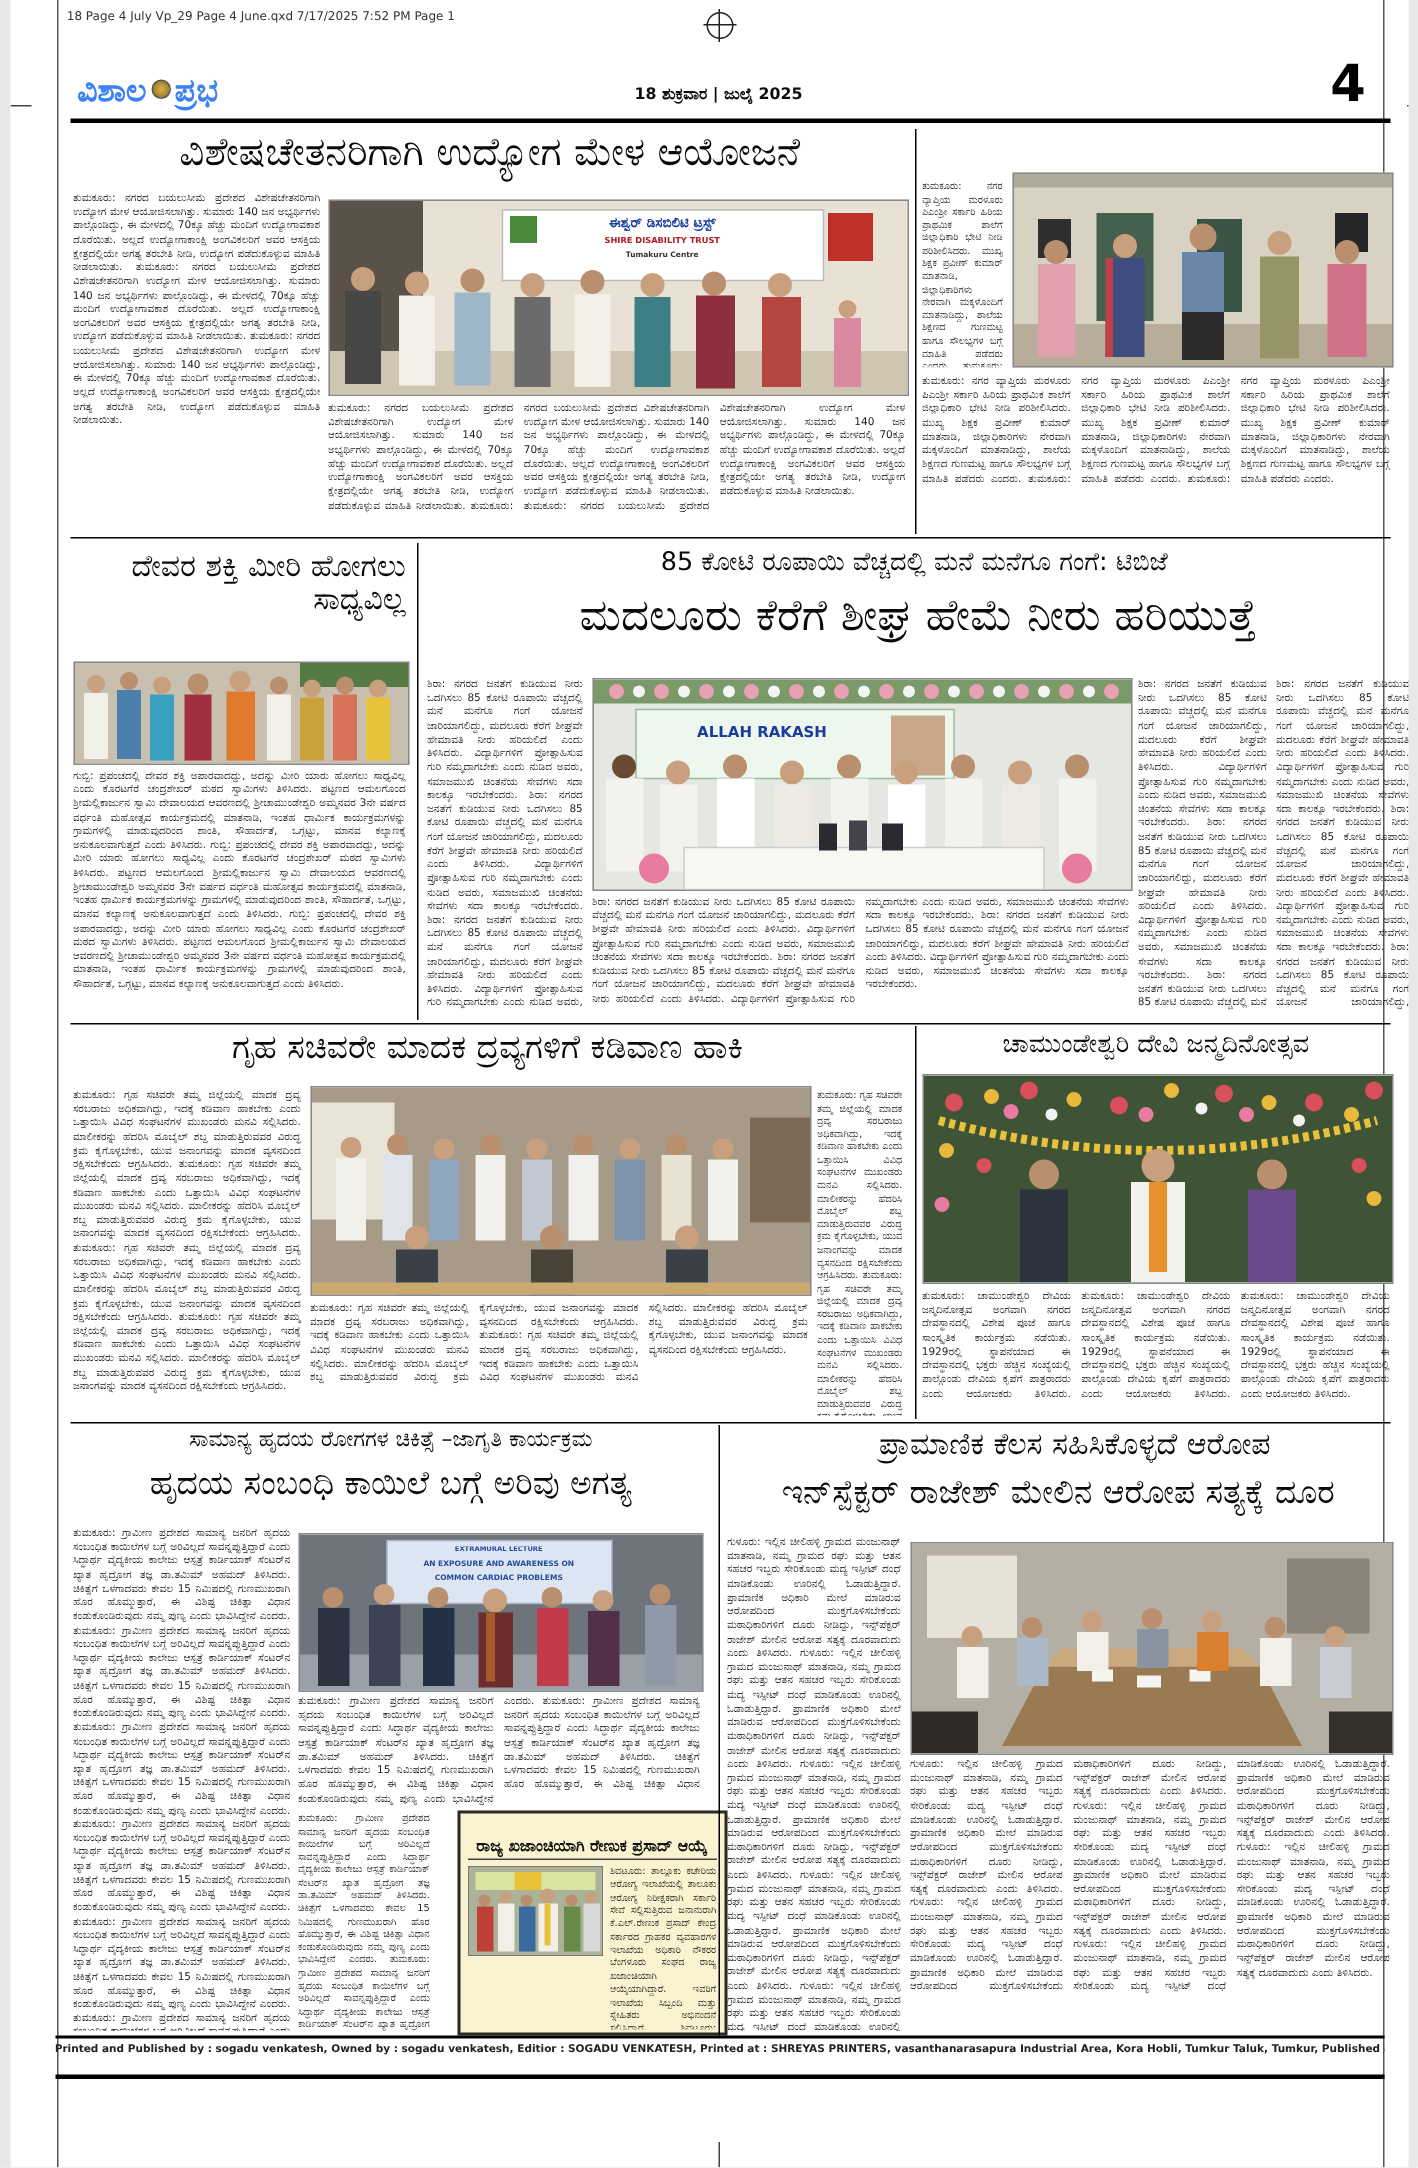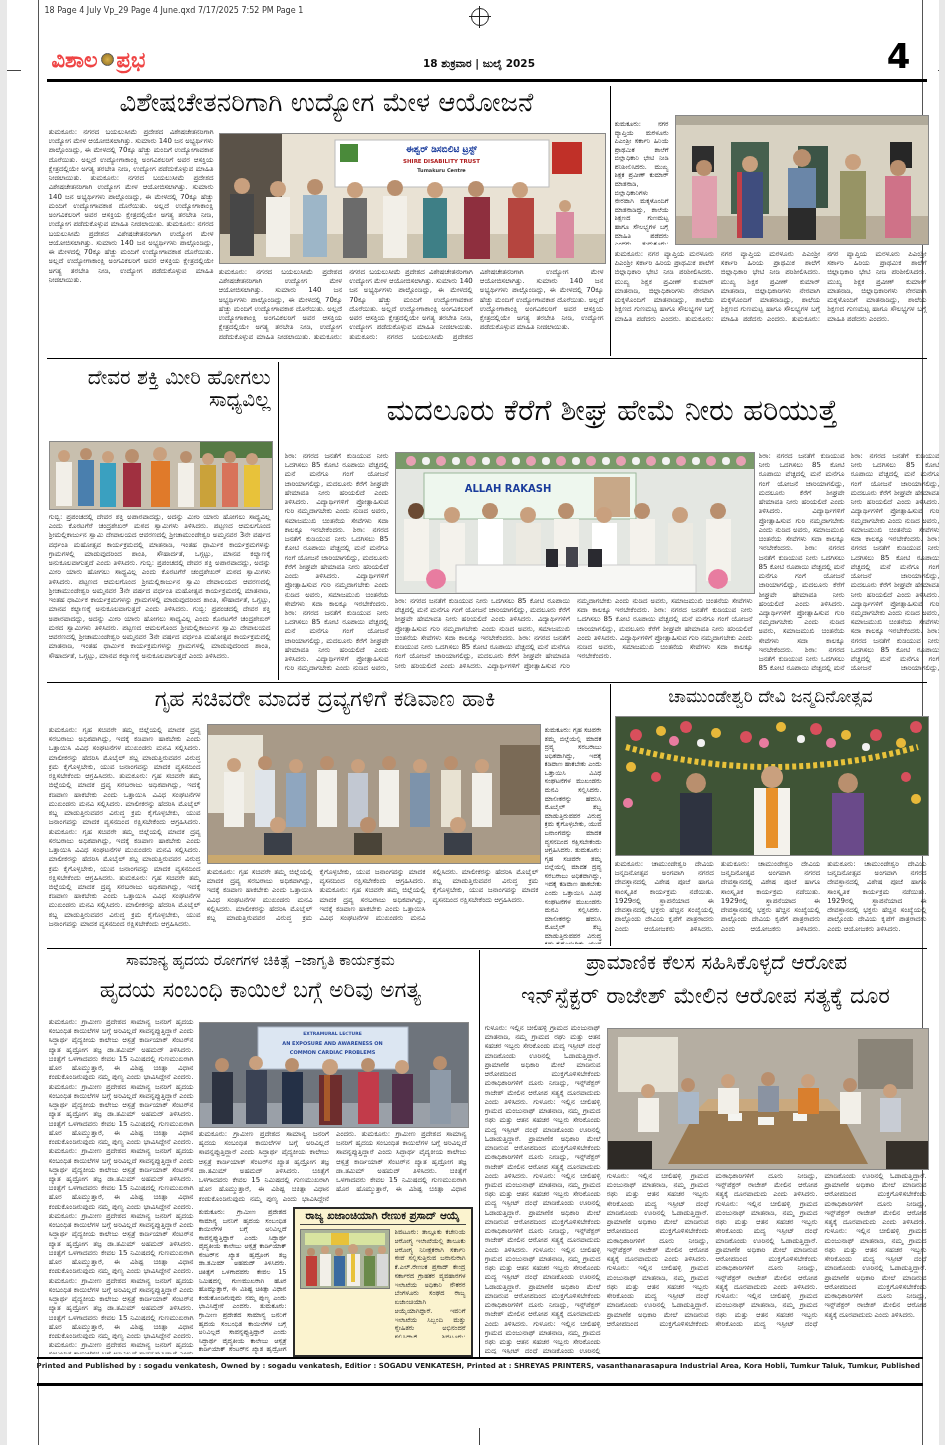--- a/index.html
+++ b/index.html
@@ -6,40 +6,40 @@
   #paper{position:relative;width:932px;height:1445px;background:#ffffff;margin:0 auto;
          font-family:"DejaVu Sans",sans-serif;color:#111;overflow:hidden;}
   
   .vframe{position:absolute;top:0;width:1px;height:1445px;background:#555;}
   .tick{position:absolute;background:#444;}
   .regmark{position:absolute;left:464px;top:8px;width:16px;height:16px;border:1px solid #222;border-radius:50%;}
   .regmark:before{content:"";position:absolute;left:7px;top:-3px;width:1px;height:22px;background:#222;}
   .regmark:after{content:"";position:absolute;top:7px;left:-3px;height:1px;width:22px;background:#222;}
   .slug{position:absolute;left:38px;top:6px;font-size:8px;color:#333;white-space:nowrap;}
   
-  .mast-title{position:absolute;left:45px;top:48px;font-size:21px;font-weight:bold;color:#ef4444;white-space:nowrap;text-align:right;}
+  .mast-title{position:absolute;left:45px;top:48px;font-size:21px;font-weight:bold;color:#3b82f6;white-space:nowrap;text-align:right;}
   .mast-logo{display:inline-block;width:11px;height:11px;border:1px solid #555;border-radius:50%;background:radial-gradient(#d8b04a,#8a6a20);vertical-align:middle;margin:0 3px 3px 3px;}
   .mast-date{position:absolute;left:0;top:57px;width:945px;text-align:center;font-size:10.5px;font-weight:bold;color:#0d0d0d;}
   .page-num{position:absolute;right:28px;top:36px;font-size:34px;font-weight:bold;color:#000;}
   .mast-rule{position:absolute;left:40px;top:79px;width:880px;height:3px;background:#000;}
   
   .hrule{position:absolute;background:#000;height:1px;}
   .vdiv{position:absolute;background:#000;width:1px;}
   
   .hl{position:absolute;font-weight:normal;color:#0a0a0a;text-align:center;overflow:hidden;line-height:1.12;}
   
   .bt{position:absolute;font-size:7px;line-height:1.32;text-align:justify;color:#1c1c1c;overflow:hidden;
       column-gap:7px;word-break:break-word;}
   .bt.small{font-size:6.5px;}
   
   .photo{position:absolute;overflow:hidden;border:1px solid #888;background:#ddd;}
   .photo svg{display:block;}
   .ph-label{position:absolute;font-weight:bold;text-align:center;overflow:hidden;white-space:nowrap;}
   
-  .inset-box{position:absolute;background:#fbf3cf;border:2px solid #2a2a2a;box-sizing:border-box;padding:0 5px;}
+  .inset-box{position:absolute;background:#fbf3cf;border:2px solid #2a2a2a;box-sizing:border-box;padding:16px 5px;margin-left:12px;}
   .inset-head{font-size:10.5px;font-weight:bold;text-align:center;border-bottom:1px solid #444;
               padding-bottom:2px;margin-bottom:3px;overflow:hidden;white-space:nowrap;}
   .inset-photo{float:left;width:88px;height:58px;margin:1px 5px 2px 0;border:1px solid #777;overflow:hidden;}
   .inset-text{font-size:6.5px;line-height:1.35;text-align:justify;color:#1c1c1c;overflow:hidden;height:110px;}
   
   .imprint{position:absolute;left:30px;width:886px;text-align:center;font-size:7px;font-weight:bold;color:#222;white-space:nowrap;overflow:hidden;}
 </style>
 </head>
 <body>
 
@@ -159,20 +159,21 @@
         <circle cx="202" cy="17" r="6" fill="#c9a07e"></circle>
           <rect x="194" y="23" width="16" height="42" fill="#e8c23a"></rect>
       </g>
     </svg>
   </div>
 
   <div class="bt" style="left:42px;top:513px;width:222px;height:163px">ಗುಬ್ಬಿ: ಪ್ರಪಂಚದಲ್ಲಿ ದೇವರ ಶಕ್ತಿ ಅಪಾರವಾದದ್ದು, ಅದನ್ನು ಮೀರಿ ಯಾರು ಹೋಗಲು ಸಾಧ್ಯವಿಲ್ಲ ಎಂದು ಕೊರಟಗೆರೆ ಚಂದ್ರಶೇಖರ್ ಮಠದ ಸ್ವಾಮಿಗಳು ತಿಳಿಸಿದರು. ಪಟ್ಟಣದ ಆಮಲಗೊಂದ ಶ್ರೀಮಲ್ಲಿಕಾರ್ಜುನ ಸ್ವಾಮಿ ದೇವಾಲಯದ ಆವರಣದಲ್ಲಿ ಶ್ರೀಚಾಮುಂಡೇಶ್ವರಿ ಅಮ್ಮನವರ 3ನೇ ವರ್ಷದ ವರ್ಧಂತಿ ಮಹೋತ್ಸವ ಕಾರ್ಯಕ್ರಮದಲ್ಲಿ ಮಾತನಾಡಿ, ಇಂತಹ ಧಾರ್ಮಿಕ ಕಾರ್ಯಕ್ರಮಗಳನ್ನು ಗ್ರಾಮಗಳಲ್ಲಿ ಮಾಡುವುದರಿಂದ ಶಾಂತಿ, ಸೌಹಾರ್ದತೆ, ಒಗ್ಗಟ್ಟು, ಮಾನವ ಕಲ್ಯಾಣಕ್ಕೆ ಅನುಕೂಲವಾಗುತ್ತದೆ ಎಂದು ತಿಳಿಸಿದರು. ಗುಬ್ಬಿ: ಪ್ರಪಂಚದಲ್ಲಿ ದೇವರ ಶಕ್ತಿ ಅಪಾರವಾದದ್ದು, ಅದನ್ನು ಮೀರಿ ಯಾರು ಹೋಗಲು ಸಾಧ್ಯವಿಲ್ಲ ಎಂದು ಕೊರಟಗೆರೆ ಚಂದ್ರಶೇಖರ್ ಮಠದ ಸ್ವಾಮಿಗಳು ತಿಳಿಸಿದರು. ಪಟ್ಟಣದ ಆಮಲಗೊಂದ ಶ್ರೀಮಲ್ಲಿಕಾರ್ಜುನ ಸ್ವಾಮಿ ದೇವಾಲಯದ ಆವರಣದಲ್ಲಿ ಶ್ರೀಚಾಮುಂಡೇಶ್ವರಿ ಅಮ್ಮನವರ 3ನೇ ವರ್ಷದ ವರ್ಧಂತಿ ಮಹೋತ್ಸವ ಕಾರ್ಯಕ್ರಮದಲ್ಲಿ ಮಾತನಾಡಿ, ಇಂತಹ ಧಾರ್ಮಿಕ ಕಾರ್ಯಕ್ರಮಗಳನ್ನು ಗ್ರಾಮಗಳಲ್ಲಿ ಮಾಡುವುದರಿಂದ ಶಾಂತಿ, ಸೌಹಾರ್ದತೆ, ಒಗ್ಗಟ್ಟು, ಮಾನವ ಕಲ್ಯಾಣಕ್ಕೆ ಅನುಕೂಲವಾಗುತ್ತದೆ ಎಂದು ತಿಳಿಸಿದರು. ಗುಬ್ಬಿ: ಪ್ರಪಂಚದಲ್ಲಿ ದೇವರ ಶಕ್ತಿ ಅಪಾರವಾದದ್ದು, ಅದನ್ನು ಮೀರಿ ಯಾರು ಹೋಗಲು ಸಾಧ್ಯವಿಲ್ಲ ಎಂದು ಕೊರಟಗೆರೆ ಚಂದ್ರಶೇಖರ್ ಮಠದ ಸ್ವಾಮಿಗಳು ತಿಳಿಸಿದರು. ಪಟ್ಟಣದ ಆಮಲಗೊಂದ ಶ್ರೀಮಲ್ಲಿಕಾರ್ಜುನ ಸ್ವಾಮಿ ದೇವಾಲಯದ ಆವರಣದಲ್ಲಿ ಶ್ರೀಚಾಮುಂಡೇಶ್ವರಿ ಅಮ್ಮನವರ 3ನೇ ವರ್ಷದ ವರ್ಧಂತಿ ಮಹೋತ್ಸವ ಕಾರ್ಯಕ್ರಮದಲ್ಲಿ ಮಾತನಾಡಿ, ಇಂತಹ ಧಾರ್ಮಿಕ ಕಾರ್ಯಕ್ರಮಗಳನ್ನು ಗ್ರಾಮಗಳಲ್ಲಿ ಮಾಡುವುದರಿಂದ ಶಾಂತಿ, ಸೌಹಾರ್ದತೆ, ಒಗ್ಗಟ್ಟು, ಮಾನವ ಕಲ್ಯಾಣಕ್ಕೆ ಅನುಕೂಲವಾಗುತ್ತದೆ ಎಂದು ತಿಳಿಸಿದರು.</div>
 
   <div class="vdiv" style="left:271px;top:362px;height:318px"></div>
 
+  <div class="hl" style="left:278px;top:366px;width:650px;height:25px;font-size:17px">85 ಕೋಟಿ ರೂಪಾಯಿ ವೆಚ್ಚದಲ್ಲಿ ಮನೆ ಮನೆಗೂ ಗಂಗೆ: ಟಿಬಿಜೆ</div>
   <div class="hl" style="left:278px;top:394px;width:655px;height:48px;font-size:29px">ಮದಲೂರು ಕೆರೆಗೆ ಶೀಘ್ರ ಹೇಮೆ ನೀರು ಹರಿಯುತ್ತೆ</div>
 
   <div class="bt" style="left:278px;top:452px;width:104px;height:223px">ಶಿರಾ: ನಗರದ ಜನತೆಗೆ ಕುಡಿಯುವ ನೀರು ಒದಗಿಸಲು 85 ಕೋಟಿ ರೂಪಾಯಿ ವೆಚ್ಚದಲ್ಲಿ ಮನೆ ಮನೆಗೂ ಗಂಗೆ ಯೋಜನೆ ಜಾರಿಯಾಗಲಿದ್ದು, ಮದಲೂರು ಕೆರೆಗೆ ಶೀಘ್ರವೇ ಹೇಮಾವತಿ ನೀರು ಹರಿಯಲಿದೆ ಎಂದು ತಿಳಿಸಿದರು. ವಿದ್ಯಾರ್ಥಿಗಳಿಗೆ ಪ್ರೋತ್ಸಾಹಿಸುವ ಗುರಿ ನಮ್ಮದಾಗಬೇಕು ಎಂದು ನುಡಿದ ಅವರು, ಸಮಾಜಮುಖಿ ಚಿಂತನೆಯ ಸೇವೆಗಳು ಸದಾ ಕಾಲಕ್ಕೂ ಇರಬೇಕೆಂದರು. ಶಿರಾ: ನಗರದ ಜನತೆಗೆ ಕುಡಿಯುವ ನೀರು ಒದಗಿಸಲು 85 ಕೋಟಿ ರೂಪಾಯಿ ವೆಚ್ಚದಲ್ಲಿ ಮನೆ ಮನೆಗೂ ಗಂಗೆ ಯೋಜನೆ ಜಾರಿಯಾಗಲಿದ್ದು, ಮದಲೂರು ಕೆರೆಗೆ ಶೀಘ್ರವೇ ಹೇಮಾವತಿ ನೀರು ಹರಿಯಲಿದೆ ಎಂದು ತಿಳಿಸಿದರು. ವಿದ್ಯಾರ್ಥಿಗಳಿಗೆ ಪ್ರೋತ್ಸಾಹಿಸುವ ಗುರಿ ನಮ್ಮದಾಗಬೇಕು ಎಂದು ನುಡಿದ ಅವರು, ಸಮಾಜಮುಖಿ ಚಿಂತನೆಯ ಸೇವೆಗಳು ಸದಾ ಕಾಲಕ್ಕೂ ಇರಬೇಕೆಂದರು. ಶಿರಾ: ನಗರದ ಜನತೆಗೆ ಕುಡಿಯುವ ನೀರು ಒದಗಿಸಲು 85 ಕೋಟಿ ರೂಪಾಯಿ ವೆಚ್ಚದಲ್ಲಿ ಮನೆ ಮನೆಗೂ ಗಂಗೆ ಯೋಜನೆ ಜಾರಿಯಾಗಲಿದ್ದು, ಮದಲೂರು ಕೆರೆಗೆ ಶೀಘ್ರವೇ ಹೇಮಾವತಿ ನೀರು ಹರಿಯಲಿದೆ ಎಂದು ತಿಳಿಸಿದರು. ವಿದ್ಯಾರ್ಥಿಗಳಿಗೆ ಪ್ರೋತ್ಸಾಹಿಸುವ ಗುರಿ ನಮ್ಮದಾಗಬೇಕು ಎಂದು ನುಡಿದ ಅವರು, ಸಮಾಜಮುಖಿ ಚಿಂತನೆಯ ಸೇವೆಗಳು ಸದಾ ಕಾಲಕ್ಕೂ ಇರಬೇಕೆಂದರು. ಶಿರಾ: ನಗರದ ಜನತೆಗೆ ಕುಡಿಯುವ ನೀರು ಒದಗಿಸಲು 85 ಕೋಟಿ ರೂಪಾಯಿ ವೆಚ್ಚದಲ್ಲಿ ಮನೆ ಮನೆಗೂ ಗಂಗೆ ಯೋಜನೆ ಜಾರಿಯಾಗಲಿದ್ದು, ಮದಲೂರು ಕೆರೆಗೆ ಶೀಘ್ರವೇ ಹೇಮಾವತಿ ನೀರು ಹರಿಯಲಿದೆ ಎಂದು ತಿಳಿಸಿದರು. ವಿದ್ಯಾರ್ಥಿಗಳಿಗೆ ಪ್ರೋತ್ಸಾಹಿಸುವ ಗುರಿ ನಮ್ಮದಾಗಬೇಕು ಎಂದು ನುಡಿದ ಅವರು, ಸಮಾಜಮುಖಿ ಚಿಂತನೆಯ ಸೇವೆಗಳು ಸದಾ ಕಾಲಕ್ಕೂ ಇರಬೇಕೆಂದರು.</div>
 
   <div class="photo" style="left:388px;top:452px;width:358px;height:140px">
     <svg width="358" height="140" viewBox="0 0 358 140">
       <rect width="358" height="140" fill="#e4e7e2"></rect>
       <rect x="0" y="0" width="358" height="16" fill="#7a9a6a"></rect>
       <g fill="#e8a0b4">
           <circle cx="15" cy="8" r="5"></circle>

